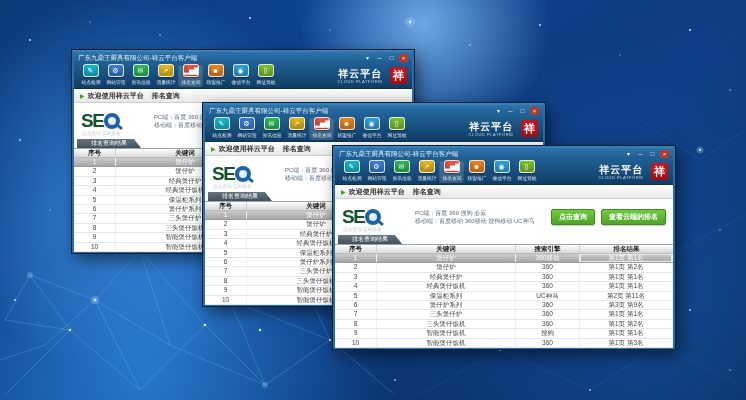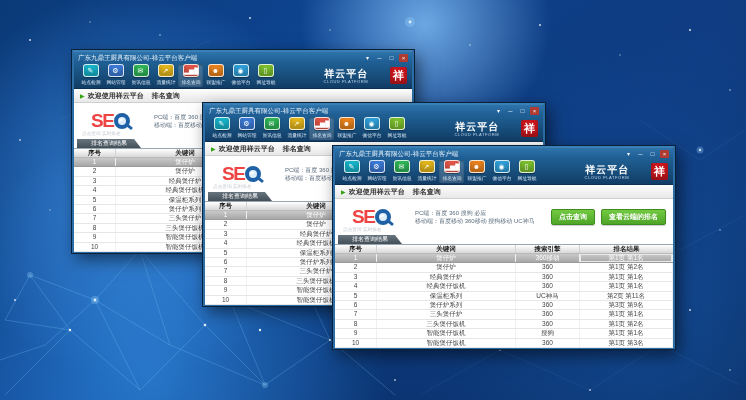--- a/index.html
+++ b/index.html
@@ -46,40 +46,40 @@
   }
   .tb-items { display:flex; }
   .tb-item { width:25px; display:flex; flex-direction:column; align-items:center; justify-content:center; border-radius:2px; }
   .tb-item.active { background:rgba(255,255,255,.16); box-shadow:inset 0 1px 2px rgba(0,0,0,.35); }
   .tb-icon {
     width:16px; height:13px; border-radius:3px; border:1px solid rgba(255,255,255,.8);
     color:#fff; font-size:7px; line-height:11px; text-align:center; overflow:hidden;
     box-shadow:inset 0 -5px 5px rgba(0,0,0,.22), 0 1px 1px rgba(0,0,0,.35);
   }
   .tb-label { font-size:6px; color:#dcebf8; margin-top:1px; white-space:nowrap; transform:scale(.8); }
-  .brand { margin-left:auto; display:flex; align-items:center; gap:19px; padding-right:1px; }
+  .brand { margin-left:auto; display:flex; align-items:center; gap:5px; padding-right:1px; }
   .brand-text { text-align:center; }
   .brand-name { font-size:10px; font-weight:bold; color:#fff; letter-spacing:1px;
                 font-family:"Liberation Serif","DejaVu Serif",serif; line-height:11px; }
   .brand-sub { font-size:4.5px; color:#bcd6ec; letter-spacing:.6px; transform:scale(.9); }
   .brand-logo { width:17px; height:17px; background:#c8161d; color:#fff; border-radius:2px;
                 font-size:11px; font-weight:bold; display:flex; align-items:center; justify-content:center;
                 font-family:"Liberation Serif","DejaVu Serif",serif; box-shadow:inset 0 -4px 5px rgba(0,0,0,.25); }
   
   .welcome {
     height:14px; flex:none; display:flex; align-items:center; gap:3px; padding:0 6px;
     background:linear-gradient(#fdfdfd,#e8e8e8); border-bottom:1px solid #cfcfcf;
     font-size:7px; font-weight:bold; color:#333;
   }
   .flag-icon { color:#35a315; font-size:6px; line-height:6px; }
   .welcome .part2 { margin-left:5px; }
   
   .seo-row { height:36px; flex:none; display:flex; align-items:center; padding:0 7px; background:#fff; }
   .seo-logo { position:relative; width:64px; flex:none; display:flex; align-items:center; }
-  .seo-se { font-size:19px; font-weight:800; color:#ef4444; letter-spacing:-1.5px; line-height:20px;margin-left:10px; }
+  .seo-se { font-size:19px; font-weight:800; color:#14532d; letter-spacing:-1.5px; line-height:20px; }
   .seo-mag { width:16px; height:16px; border:4px solid #1f61a6; border-radius:50%;
              background:#dcedfb; position:relative; margin-left:1px; }
   .seo-mag::before { content:""; position:absolute; width:4px; height:2px; background:#fff;
                      border-radius:1px; left:1px; top:2px; transform:rotate(-25deg); }
   .seo-mag::after { content:""; position:absolute; width:8px; height:3px; background:#1f61a6;
                     border-radius:1px; right:-7px; bottom:-3px; transform:rotate(38deg); }
   .seo-tag { position:absolute; left:1px; bottom:-6px; font-size:5.5px; color:#c2c8ce;
              white-space:nowrap; transform:scale(.85); transform-origin:left; }
   .engines { margin-left:9px; font-size:6px; color:#5c6d7e; line-height:8.5px; }
   .engines div { white-space:nowrap; }

